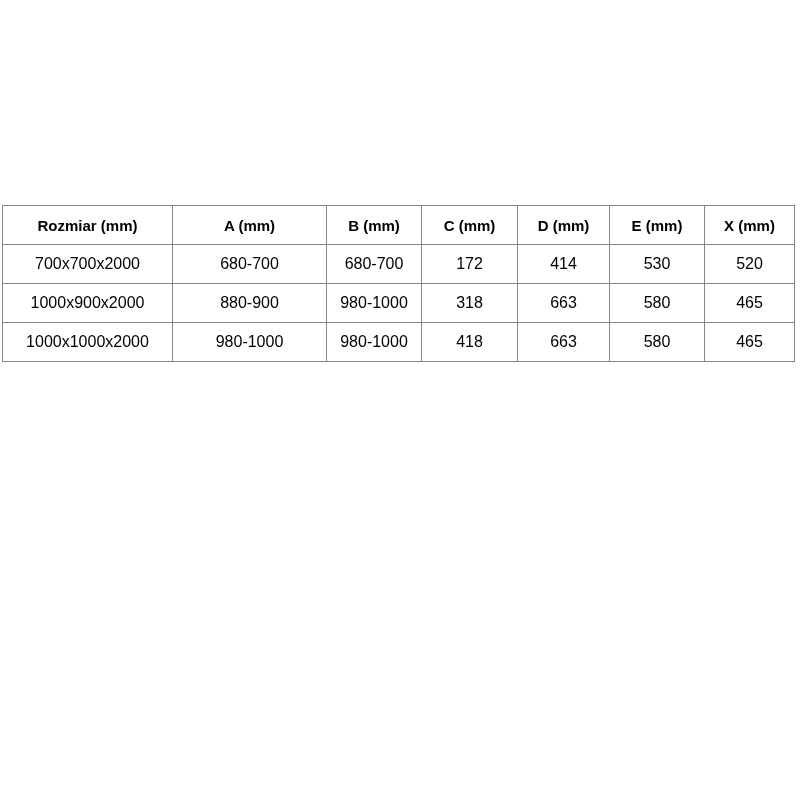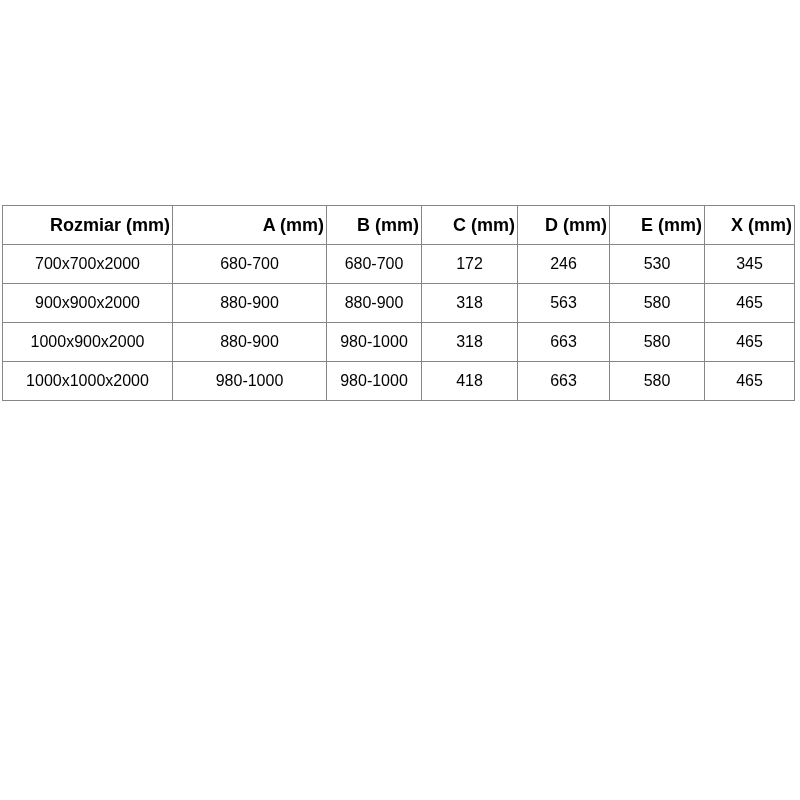--- a/index.html
+++ b/index.html
@@ -29,24 +29,23 @@
     border: 1px solid #868686;
     text-align: center;
     vertical-align: middle;
     height: 38px;
     padding: 0 2px;
     overflow: hidden;
     white-space: nowrap;
     background: #ffffff;
   }
   .spec-table th {
-    font-size: 18px;
+    font-size: 15px;
     font-weight: bold;
     color: #000000;
-    text-align: right;
   }
   .spec-table td {
     font-size: 16px;
     font-weight: normal;
     color: #000000;
   }
   col.c0 { width: 170px; }
   col.c1 { width: 154px; }
   col.c2 { width: 95px; }
   col.c3 { width: 96px; }
@@ -78,32 +77,23 @@
         <th>E (mm)</th>
         <th>X (mm)</th>
       </tr>
     </thead>
     <tbody>
         <tr>
           <td>700x700x2000</td>
           <td>680-700</td>
           <td>680-700</td>
           <td>172</td>
-          <td>246</td>
+          <td>414</td>
           <td>530</td>
-          <td>345</td>
-        </tr>
-        <tr>
-          <td>900x900x2000</td>
-          <td>880-900</td>
-          <td>880-900</td>
-          <td>318</td>
-          <td>563</td>
-          <td>580</td>
-          <td>465</td>
+          <td>520</td>
         </tr>
         <tr>
           <td>1000x900x2000</td>
           <td>880-900</td>
           <td>980-1000</td>
           <td>318</td>
           <td>663</td>
           <td>580</td>
           <td>465</td>
         </tr>

